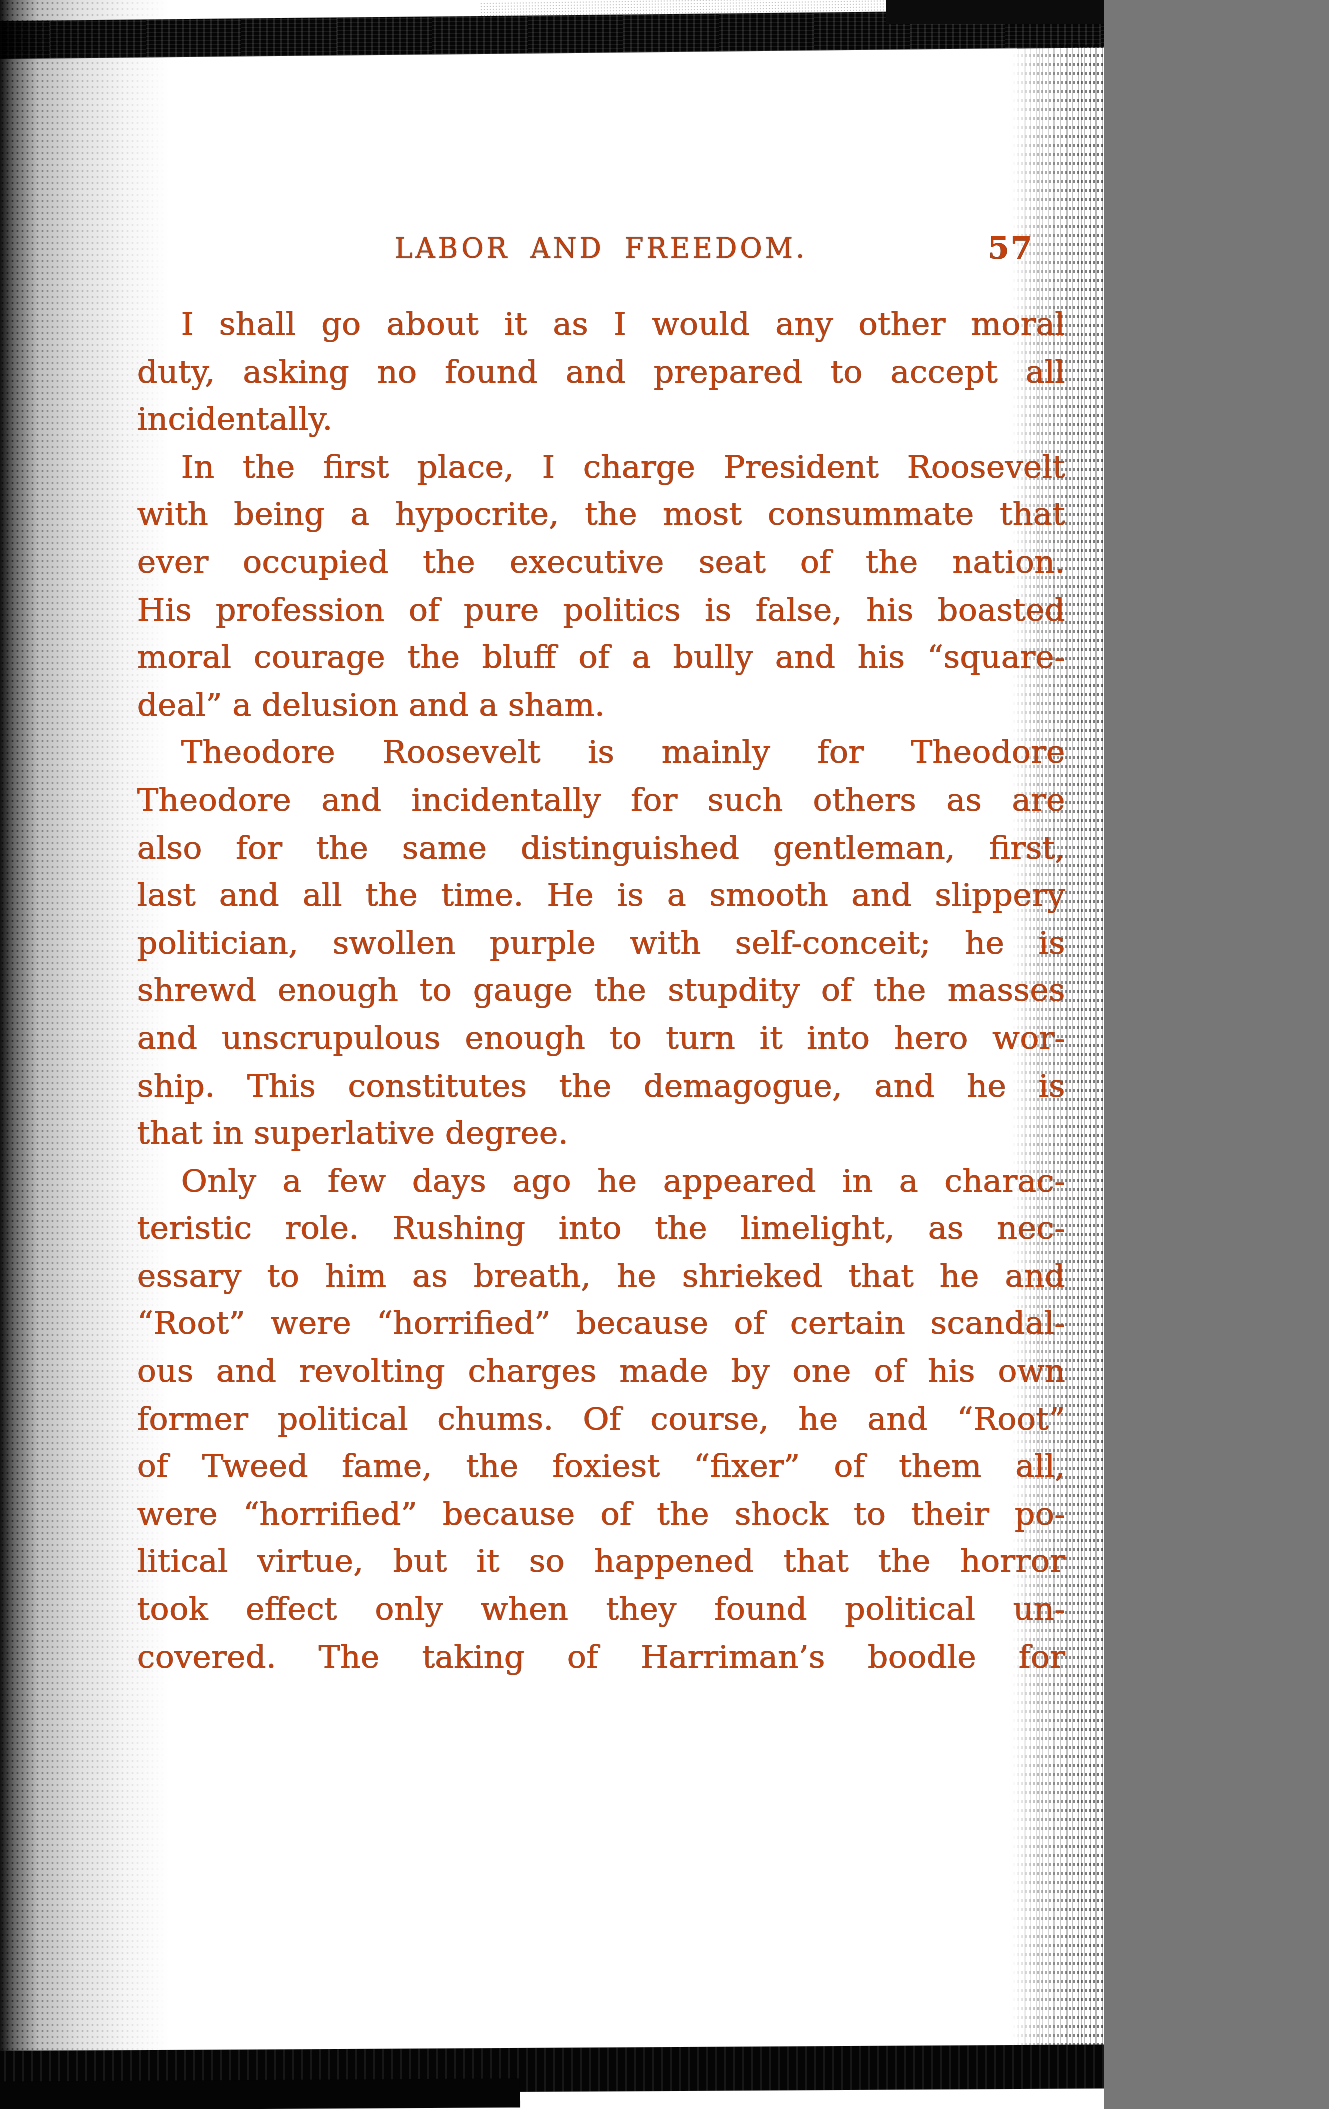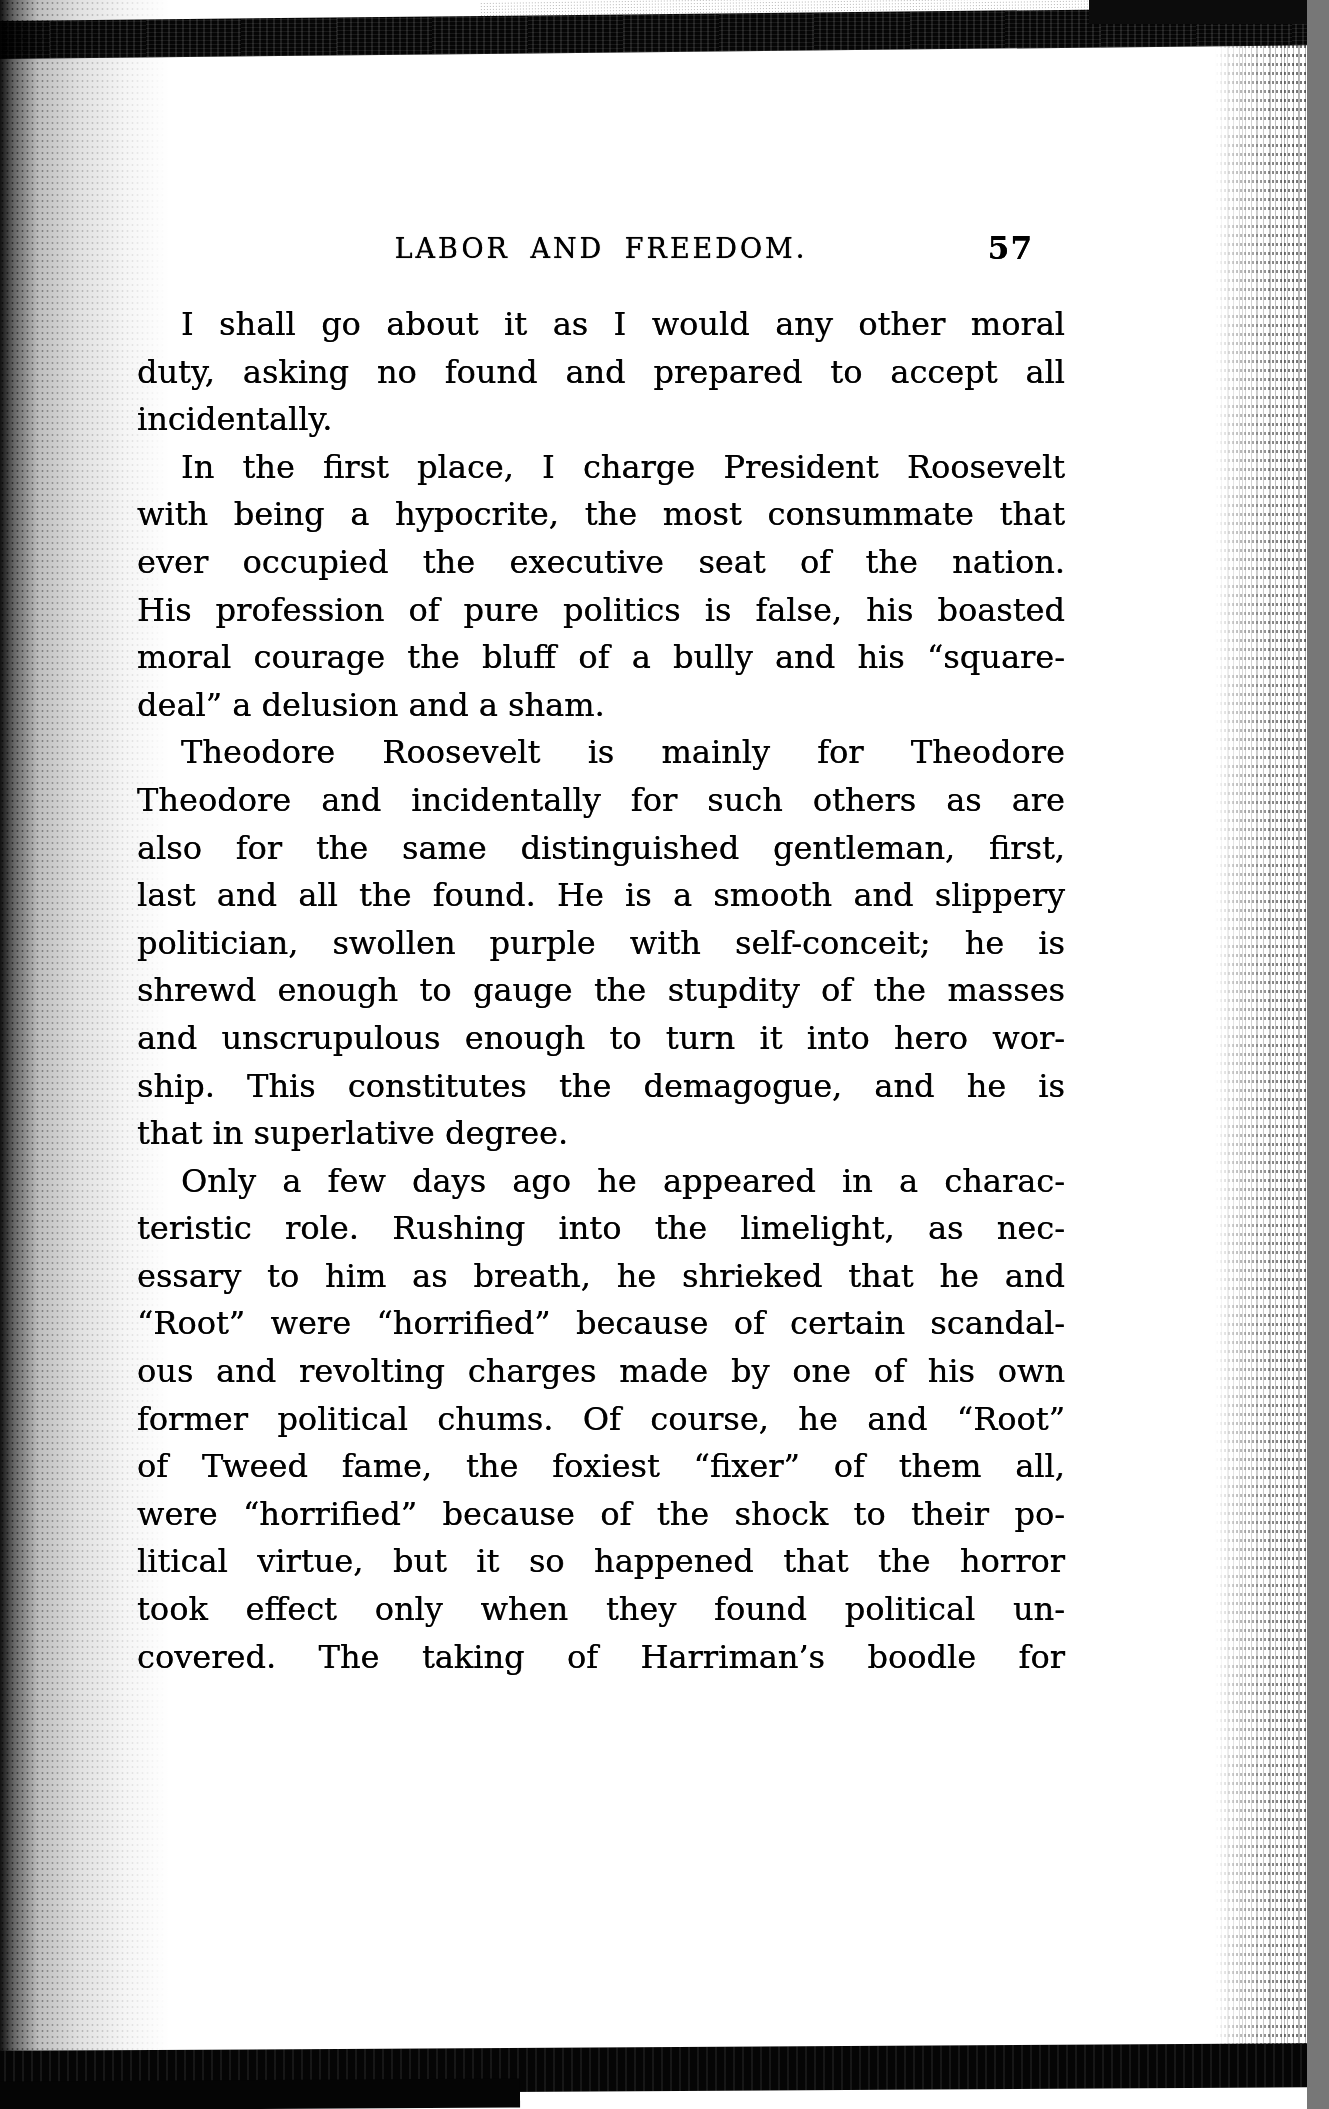--- a/index.html
+++ b/index.html
@@ -1,22 +1,22 @@
 <!DOCTYPE html>
 <html><head>
 <meta charset="utf-8">
 <style>
   html,body{margin:0;padding:0;background:#777;}
   #scan{
     position:relative;
-    width:1307px;height:2109px;
+    width:1104px;height:2109px;
     background:#ffffff;
     overflow:hidden;
     font-family:"DejaVu Serif","Liberation Serif",serif;
-    color:#000000;
+    color:#c2410c;
   }
   
   .top-band{
     position:absolute;left:-14px;top:14px;width:1370px;height:38px;
     background:#060606;
     background-image:repeating-linear-gradient(90deg,rgba(255,255,255,0.10) 0 2px,transparent 2px 7px),
                      repeating-linear-gradient(0deg,rgba(255,255,255,0.08) 0 1px,transparent 1px 4px);
     transform:rotate(-0.6deg);
   }
   .top-band-gray{
@@ -120,21 +120,21 @@
         <div class="line">with being a hypocrite, the most consummate that</div>
         <div class="line">ever occupied the executive seat of the nation.</div>
         <div class="line">His profession of pure politics is false, his boasted</div>
         <div class="line">moral courage the bluff of a bully and his “square-</div>
         <div class="line para-end">deal” a delusion and a sham.</div>
       </div>
       <div class="para indent">
         <div class="line">Theodore Roosevelt is mainly for Theodore</div>
         <div class="line">Theodore and incidentally for such others as are</div>
         <div class="line">also for the same distinguished gentleman, first,</div>
-        <div class="line">last and all the found. He is a smooth and slippery</div>
+        <div class="line">last and all the time. He is a smooth and slippery</div>
         <div class="line">politician, swollen purple with self-conceit; he is</div>
         <div class="line">shrewd enough to gauge the stupdity of the masses</div>
         <div class="line">and unscrupulous enough to turn it into hero wor-</div>
         <div class="line">ship. This constitutes the demagogue, and he is</div>
         <div class="line para-end">that in superlative degree.</div>
       </div>
       <div class="para indent">
         <div class="line">Only a few days ago he appeared in a charac-</div>
         <div class="line">teristic role. Rushing into the limelight, as nec-</div>
         <div class="line">essary to him as breath, he shrieked that he and</div>

